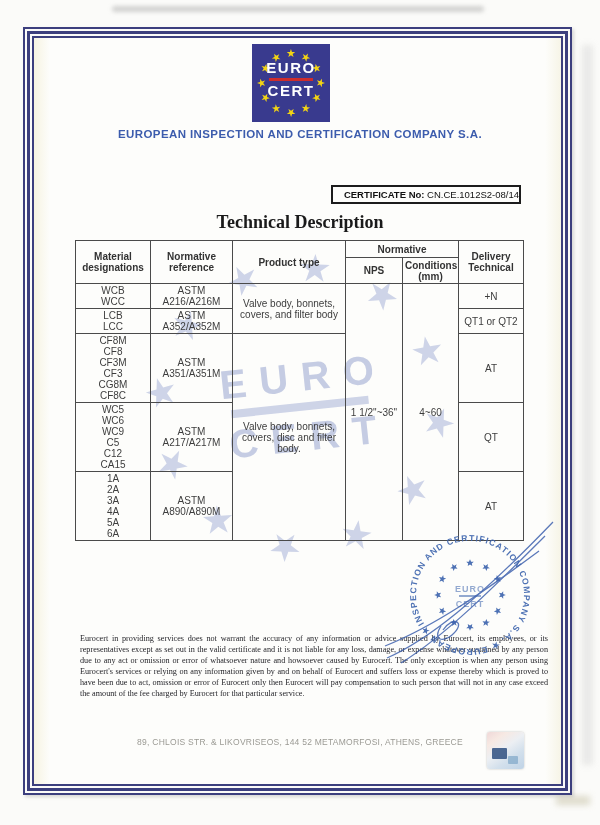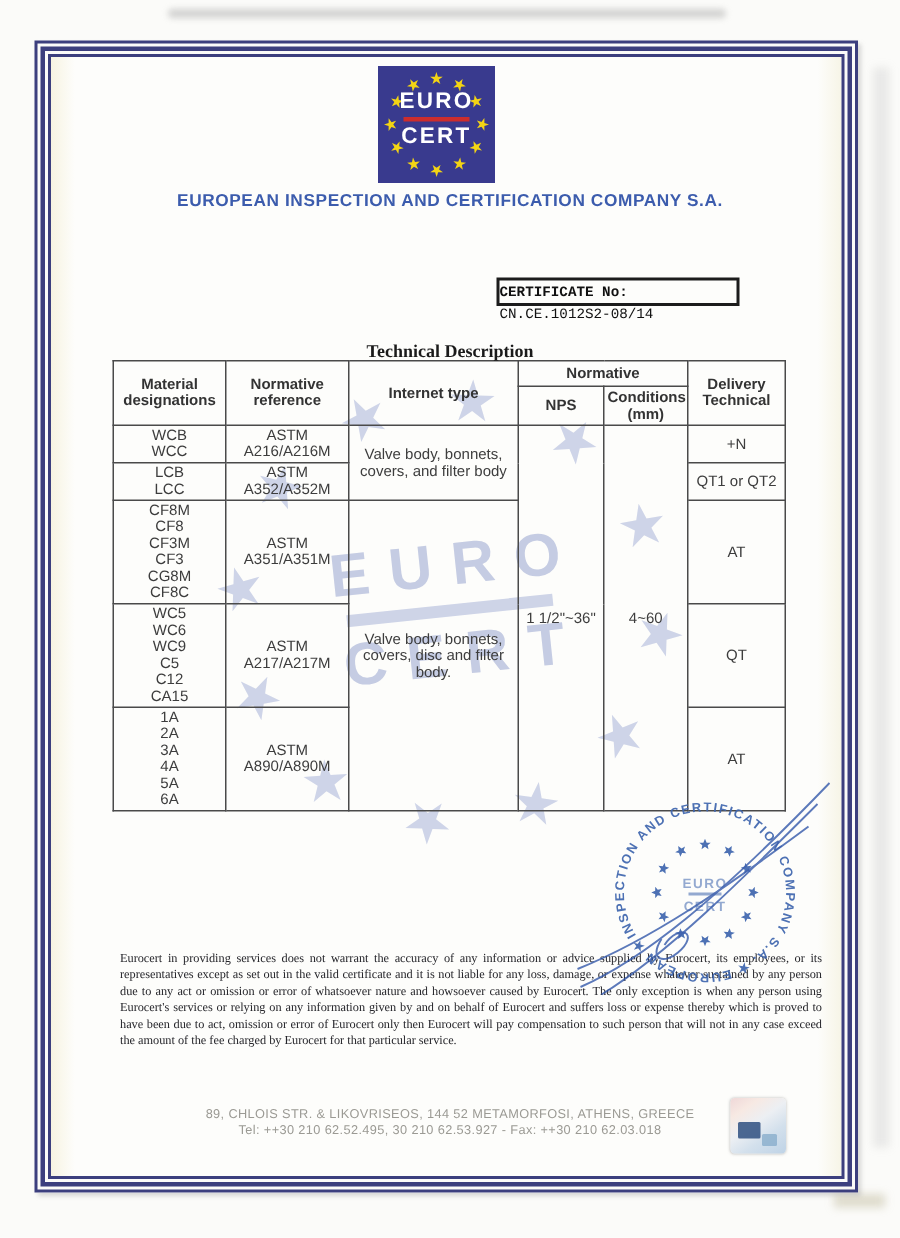--- a/index.html
+++ b/index.html
@@ -27,26 +27,26 @@
   .star-ring span::before { content:"★"; }
   .logo .star-ring span { --r:-30px; font-size:11px; line-height:14px; color:#f3d414; }
   .logo-inner { position:absolute; left:0; top:16px; width:100%; text-align:center; color:#ffffff; }
   .logo-word { font-size:15px; font-weight:bold; letter-spacing:1.5px; line-height:16px; }
   .logo-bar { width:44px; height:3px; background:#cd2d2d; margin:2px auto; }
 
   .company-name { position:absolute; left:0; top:128px; width:100%; text-align:center;
                   font-size:11.5px; font-weight:bold; color:#3c5cad; letter-spacing:.4px; z-index:5; }
 
   
-  .cert-box { position:absolute; left:331px; top:185px; width:162px; height:19px; border:2px solid #1c1c1c;
-              text-align:left; line-height:15px; font-family:Liberation Mono, monospace; font-size:9.5px; color:#111; z-index:5; }
+  .cert-box { position:absolute; left:331px; top:185px; width:190px; height:19px; border:2px solid #1c1c1c;
+              text-align:right; line-height:15px; font-family:Liberation Sans, sans-serif; font-size:9.5px; color:#111; z-index:5; }
   .cert-label { font-weight:bold; }
 
-  .section-title { position:absolute; left:0; top:227px; width:100%; text-align:center;
-                   font-family:"Liberation Serif", serif; font-size:12px; font-weight:bold; color:#1a1a1a; z-index:5; }
+  .section-title { position:absolute; left:0; top:212px; width:100%; text-align:center;
+                   font-family:"Liberation Serif", serif; font-size:18px; font-weight:bold; color:#1a1a1a; z-index:5; }
 
   
   .watermark { position:absolute; left:300px; top:408px; width:0; height:0; z-index:1; transform:rotate(-6deg); }
   .wm-stars span { --r:-140px; font-size:38px; line-height:14px; color:rgba(141,156,205,.42); }
   .wm-text { position:absolute; left:-150px; top:-52px; width:300px; text-align:center; color:rgba(118,136,194,.42); }
   .wm-word { font-size:40px; font-weight:bold; letter-spacing:13px; padding-left:13px; line-height:42px; }
   .wm-bar { width:138px; height:8px; background:rgba(118,136,194,.35); margin:5px auto; }
 
   
   table.spec { position:absolute; left:75px; top:240px; width:448px; border-collapse:collapse; z-index:2;
@@ -149,21 +149,21 @@
       <col style="width:57px">
       <col style="width:56px">
       <col style="width:65px">
     </colgroup>
   <thead>
     <tr style="height:17px">
       <th rowspan="2">Material
 designations</th>
       <th rowspan="2">Normative
 reference</th>
-      <th rowspan="2">Internet type</th>
+      <th rowspan="2">Product type</th>
       <th colspan="2">Normative</th>
       <th rowspan="2">Delivery
 Technical</th>
     </tr>
     <tr style="height:26px">
       <th>NPS</th>
       <th class="thick">Conditions
 (mm)</th>
     </tr>
   </thead>
@@ -256,19 +256,18 @@
     <path d="M18,155 C62,128 112,78 162,28"></path>
     <path d="M2,138 C52,118 102,83 156,43"></path>
     <path d="M60,122 c10,-15 24,-8 9,5 c-9,8 -20,5 -11,-9"></path>
   </g>
 </svg>
 
 <p class="disclaimer">Eurocert in providing services does not warrant the accuracy of any information or advice supplied by Eurocert, its employees, or its representatives except as set out in the valid certificate and it is not liable for any loss, damage, or expense whatever sustained by any person due to any act or omission or error of whatsoever nature and howsoever caused by Eurocert. The only exception is when any person using Eurocert's services or relying on any information given by and on behalf of Eurocert and suffers loss or expense thereby which is proved to have been due to act, omission or error of Eurocert only then Eurocert will pay compensation to such person that will not in any case exceed the amount of the fee charged by Eurocert for that particular service.</p>
 
 <div class="footer">
   <div>89, CHLOIS STR. &amp; LIKOVRISEOS, 144 52 METAMORFOSI, ATHENS, GREECE</div>
-  <div>Tel: ++30 210 62.52.495, 30 210 62.53.927 - Fax: ++30 210 62.03.018</div>
 </div>
 
 <div class="sticker">
   <div class="sticker-chip"></div>
   <div class="sticker-dot"></div>
 </div>
 
 </body></html>

